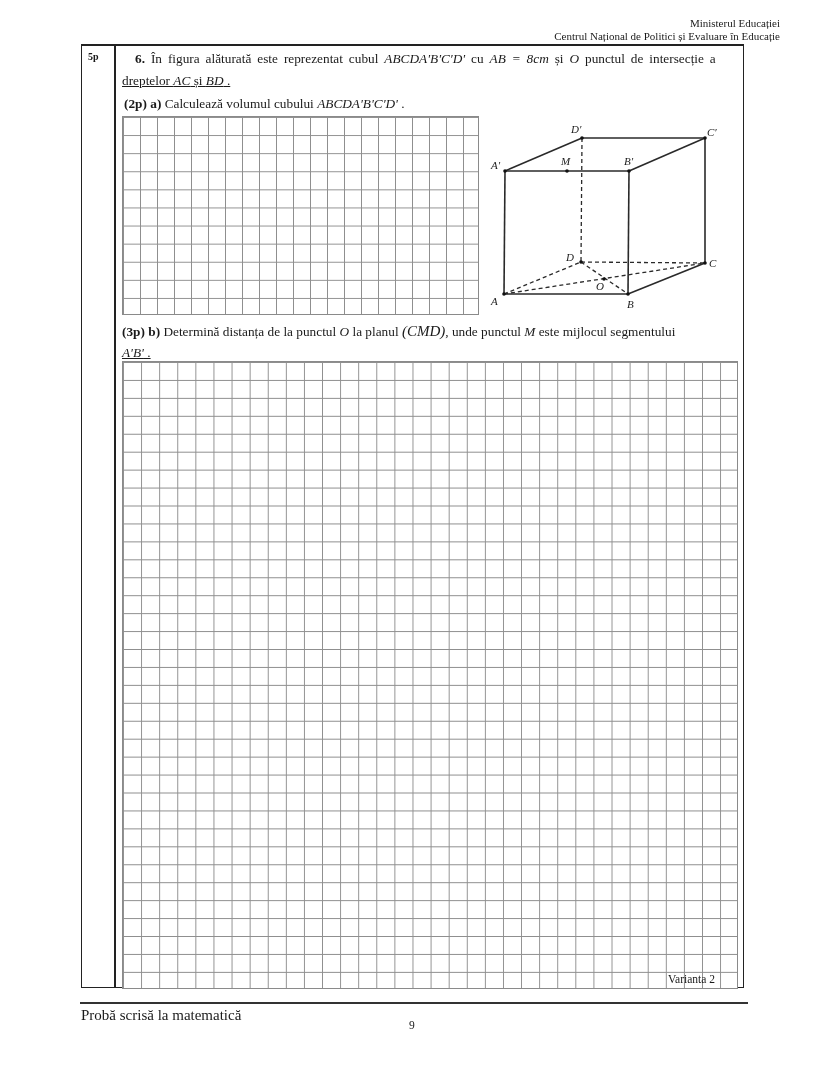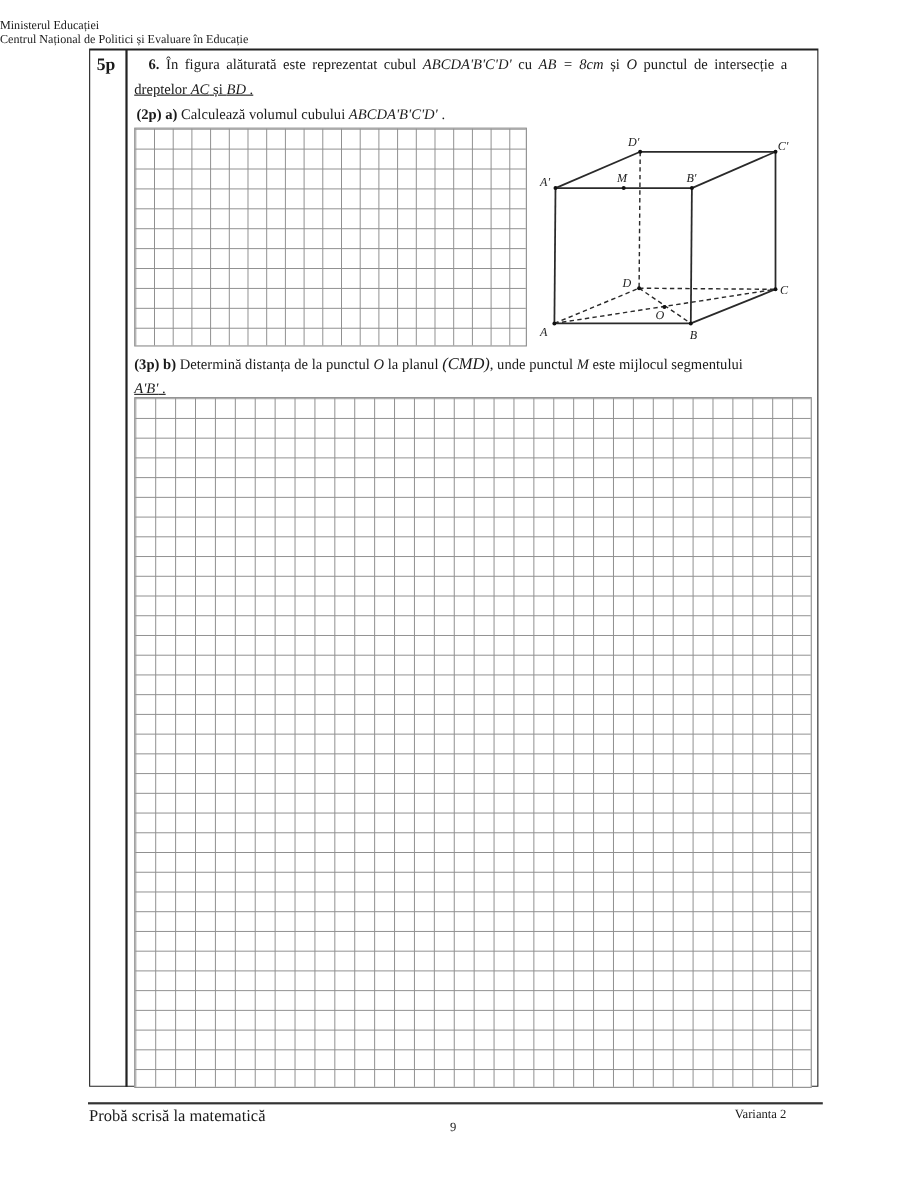--- a/index.html
+++ b/index.html
@@ -2,29 +2,29 @@
 <html><head>
 <meta charset="utf-8">
 <style>
   html, body { margin: 0; padding: 0; }
   body {
     width: 828px; height: 1071px; background: #ffffff; position: relative;
     font-family: "Liberation Serif", "DejaVu Serif", serif; color: #1a1a1a;
     overflow: hidden;
   }
   .abs { position: absolute; }
-  .hdr { left: 0; width: 780px; text-align: left; font-size: 11px; line-height: 13px; }
+  .hdr { left: 0; width: 780px; text-align: right; font-size: 11px; line-height: 13px; }
   .hdr1 { top: 17px; }
   .hdr2 { top: 30px; }
   .table-frame {
     left: 81px; top: 44px; width: 663px; height: 944px;
     border: 1.5px solid #222; border-top-width: 2px; box-sizing: border-box;
   }
   .col-div { left: 114px; top: 45px; width: 1.5px; height: 943px; background: #222; }
-  .points { left: 88px; top: 51px; font-size: 16px; font-weight: bold; }
+  .points { left: 88px; top: 51px; font-size: 10px; font-weight: bold; }
   .txt { font-size: 13.3px; line-height: 16px; white-space: nowrap; }
   .it { font-style: italic; }
   .b { font-weight: bold; }
   .q1 { left: 122px; top: 51px; word-spacing: 2.6px; margin-left: 13px; }
   .q2 { left: 122px; top: 73px; text-decoration: underline; }
   .qa { left: 124px; top: 96px; text-align: right; }
   .qb { left: 122px; top: 323px; font-family: Liberation Serif, serif; }
   .qb2 { left: 122px; top: 345px; text-decoration: underline; }
   .grid {
     background-color: #fff;
@@ -42,21 +42,21 @@
     left: 122px; top: 361px; width: 616px; height: 628px;
     background-image:
       linear-gradient(to right, #8f8f8f 1px, transparent 1px),
       linear-gradient(to bottom, #8f8f8f 1px, transparent 1px);
     background-size: 18.1px 17.95px;
   }
   .figure { left: 480px; top: 115px; width: 260px; height: 200px; }
   .figure svg text { font-family: "Liberation Serif", "DejaVu Serif", serif; font-style: italic; font-size: 11px; fill: #222; }
   .footer-line { left: 80px; top: 1002px; width: 668px; height: 1.5px; background: #333; }
   .footer-left { left: 81px; top: 1007px; font-size: 15px; }
-  .footer-right { left: 668px; top: 1007px; font-size: 11.5px; }
+  .footer-right { left: 668px; top: 973px; font-size: 11.5px; }
   .page-num { left: 409px; top: 1019px; font-size: 11.5px; }
 </style>
 </head>
 <body>
 
 <div class="abs hdr hdr1">Ministerul Educației</div>
 <div class="abs hdr hdr2">Centrul Național de Politici și Evaluare în Educație</div>
 
 <div class="abs table-frame"></div>
 <div class="abs col-div"></div>

